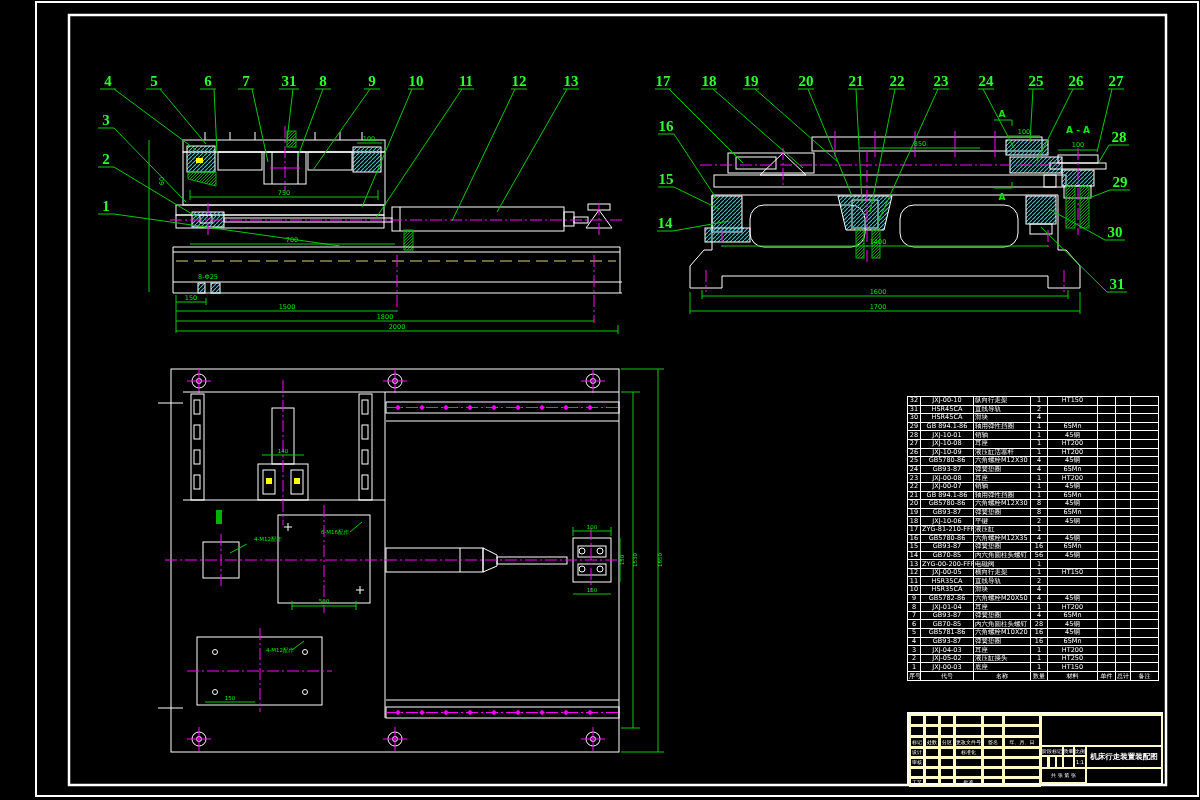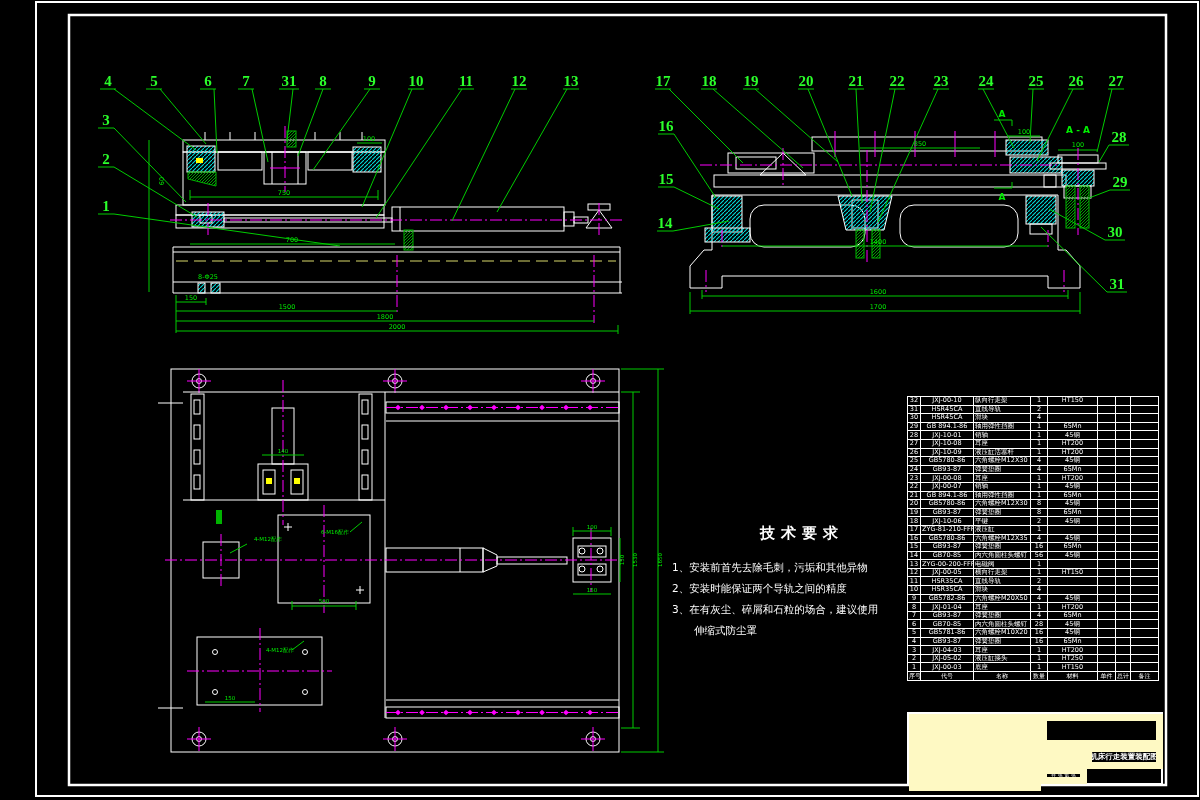--- a/index.html
+++ b/index.html
@@ -19,21 +19,21 @@
   
   #bom{position:absolute;left:907px;top:396px;width:251px;border-collapse:collapse;
        table-layout:fixed;color:#fff;font-size:6.5px;line-height:7px;}
   #bom td{border:1px solid #fff;height:7.6px;padding:0 1px;overflow:hidden;
           white-space:nowrap;text-align:center;}
   #bom td.name{text-align:left;}
   #bom tr.hdr td{font-size:6px;}
   
   #tblock{position:absolute;left:907px;top:712px;width:256px;height:73px;
           border:2px solid #fff;box-sizing:border-box;color:#fff;}
-  .tb-cell{position:absolute;border:7px solid #fef9c3;box-sizing:border-box;
+  .tb-cell{position:absolute;border:2px solid #fef9c3;box-sizing:border-box;
            font-size:5px;line-height:1;display:flex;align-items:center;justify-content:center;
            overflow:hidden;white-space:nowrap;color:#fff;}
   .tb-title{font-size:7.5px;font-weight:bold;}
   .tb-no{font-size:16px;font-weight:bold;letter-spacing:1px;margin-top:37px;}
 </style>
 </head>
 <body>
 
 <div id="sheet">
 
@@ -476,27 +476,20 @@
     <text class="dimS" x="324" y="603" text-anchor="middle">500</text>
     <text class="dimS" x="230" y="700" text-anchor="middle">150</text>
     <text class="dimS" x="637" y="560" text-anchor="middle" transform="rotate(-90 637 560)">1530</text>
     <text class="dimS" x="662" y="560" text-anchor="middle" transform="rotate(-90 662 560)">1650</text>
     <text class="dimS" x="268" y="541" text-anchor="middle">4-M12配作</text>
     <text class="dimS" x="335" y="534" text-anchor="middle">6-M16配作</text>
     <text class="dimS" x="280" y="652" text-anchor="middle">4-M12配作</text>
   </g>
 </svg>
 
-<div id="techreq">
-  <div class="tr-title">技术要求</div>
-  <div class="tr-line">1、安装前首先去除毛刺，污垢和其他异物</div>
-  <div class="tr-line">2、安装时能保证两个导轨之间的精度</div>
-  <div class="tr-line">3、在有灰尘、碎屑和石粒的场合，建议使用</div>
-  <div class="tr-line tr-cont">伸缩式防尘罩</div>
-</div>
 
 <table id="bom">
   <colgroup>
     <col style="width:13px">
         <col style="width:53px">
         <col style="width:57px">
         <col style="width:17px">
     <col style="width:50px">
         <col style="width:18px">
         <col style="width:15px">

